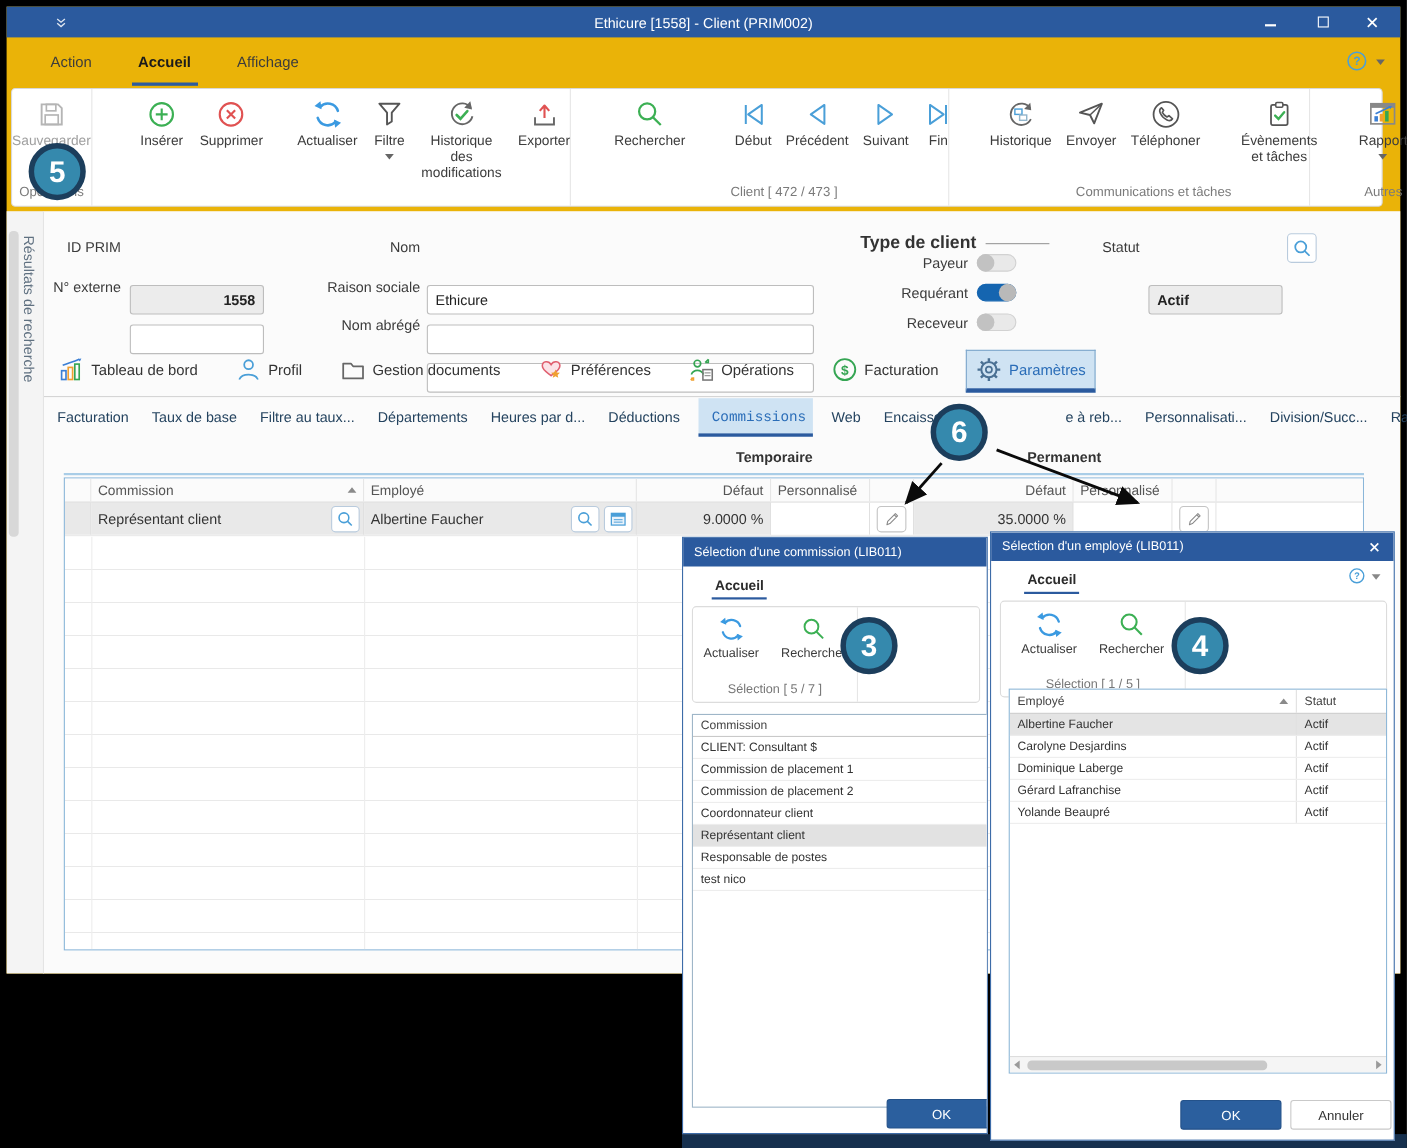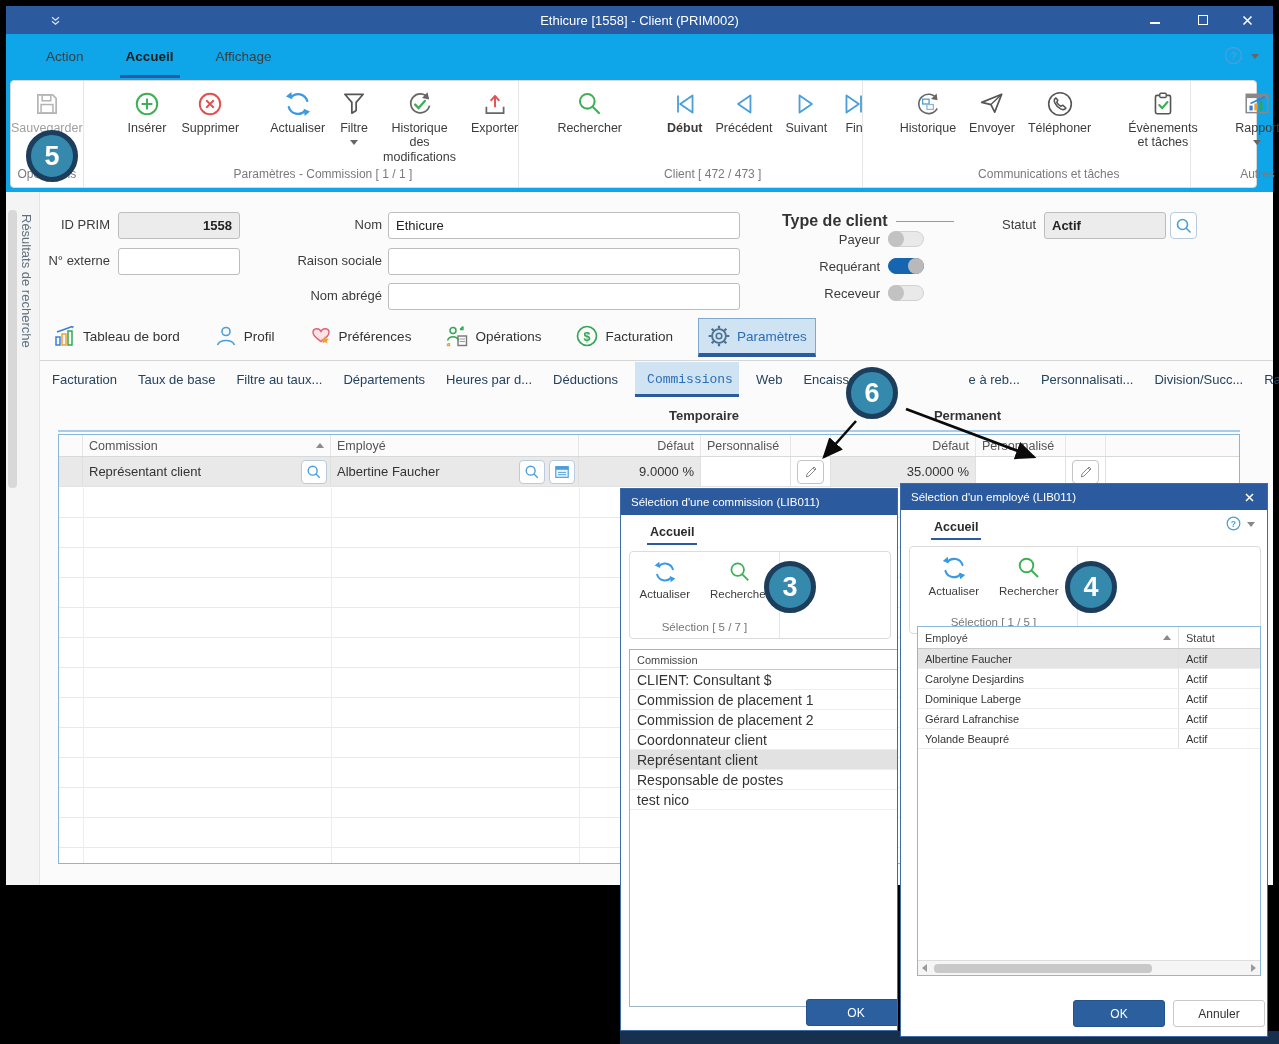--- a/index.html
+++ b/index.html
@@ -1,21 +1,21 @@
 <!DOCTYPE html>
 <html><head>
 <meta charset="utf-8">
 <style>
   * { margin:0; padding:0; box-sizing:border-box; }
   html,body { width:1279px; height:1044px; }
   body { background:#000; font-family:"Liberation Sans", sans-serif; position:relative; overflow:hidden; color:#333; }
   svg { display:block; }
 
   
-  .window { position:absolute; left:6px; top:6px; width:1267px; height:879px; background:#0ea5e9; z-index:1; }
+  .window { position:absolute; left:6px; top:6px; width:1267px; height:879px; background:#eab308; z-index:1; }
 
   .titlebar { position:absolute; left:0; top:0; right:0; height:28px; background:#2b5a9e; display:flex; align-items:center; }
   .titlebar .qa { margin-left:44px; opacity:.85; }
   .titlebar .title { position:absolute; left:0; right:0; text-align:center; color:#fff; font-size:13px; }
   .wctrl { position:absolute; top:0; height:28px; width:44px; display:flex; align-items:center; justify-content:center; cursor:pointer; }
   .wctrl.min { right:96px; } .wctrl.max { right:48px; } .wctrl.cls { right:4px; }
   .minbar { width:10px; height:2px; background:#fff; margin-top:6px; }
   .maxbox { width:10px; height:10px; border:1.6px solid #fff; }
 
   
@@ -36,21 +36,21 @@
   .chev { width:0; height:0; border-left:4px solid transparent; border-right:4px solid transparent; border-top:5px solid #666; margin-top:2px; }
 
   
   .sidebar { position:absolute; left:0; top:186px; bottom:0; width:34px; background:#f4f4f4; border-right:1px solid #e4e4e4; }
   .sidebar .bar { position:absolute; left:2px; top:18px; width:9px; height:278px; background:#d8d8d8; border-radius:4px; }
   .sidebar .vtext { position:absolute; left:13px; top:22px; writing-mode:vertical-rl; font-size:13px; color:#5f7080; cursor:pointer; }
   .mainbg { position:absolute; left:34px; top:186px; right:0; bottom:0; background:#fbfbfb; }
 
   
   .lbl { position:absolute; font-size:13px; color:#3b3b3b; text-align:right; }
-  .inp { position:absolute; height:27px; border:1px solid #bdbdbd; border-radius:3px; background:#fff; font-family:"Liberation Sans",sans-serif; font-size:13px; color:#222; padding:0 7px; }
+  .inp { position:absolute; height:27px; border:1px solid #bdbdbd; border-radius:3px; background:#fff; font-family:"Liberation Sans",sans-serif; font-size:13px; color:#222; padding:0 7px;margin-top:47px; }
   .inp.ro { background:#ececec; }
   .inp.num { text-align:right; font-weight:bold; }
   .grouphdr { position:absolute; display:flex; align-items:center; gap:8px; font-size:16px; font-weight:bold; color:#333; }
   .grouphdr .rule { height:1px; background:#9a9a9a; flex:0 0 58px; }
   .tgl { position:absolute; width:36px; height:16px; border-radius:9px; background:#e9e9e9; border:1px solid #d2d2d2; cursor:pointer; }
   .tgl .knob { position:absolute; top:-1px; left:-1px; width:16px; height:16px; border-radius:50%; background:#c2c2c2; }
   .tgl.on { background:#1565b0; border-color:#1565b0; }
   .tgl.on .knob { left:auto; right:-1px; background:#b9b9b9; }
   .magbtn { position:absolute; width:27px; height:27px; background:#fff; border:1px solid #b9cbdd; border-radius:4px; display:flex; align-items:center; justify-content:center; cursor:pointer; }
 
@@ -95,21 +95,21 @@
   .dlg-close { position:absolute; right:4px; top:0; width:28px; height:26px; display:flex; align-items:center; justify-content:center; cursor:pointer; }
   .dlg-tab { position:absolute; font-size:12.5px; font-weight:bold; color:#2b2b2b; border-bottom:2.5px solid #2b5a9e; padding:6px 3px 4px; cursor:pointer; }
   .dlg-panel { position:absolute; background:#fff; border:1px solid #dcdcdc; border-radius:4px; }
   .dgroup { position:absolute; left:0; top:0; bottom:0; border-right:1px solid #e6e6e6; }
   .dbtns { display:flex; gap:20px; justify-content:center; padding-top:8px; }
   .dbtn { display:flex; flex-direction:column; align-items:center; gap:4px; cursor:pointer; }
   .dbtn .lab { font-size:11.5px; color:#3c3c3c; }
   .dglabel { position:absolute; bottom:5px; left:0; right:0; text-align:center; font-size:11.5px; color:#777; }
   .dlist { position:absolute; border:1px solid #9fb6c8; background:#fff; overflow:hidden; }
   .dlist .lh { height:20px; font-size:11px; color:#444; display:flex; align-items:center; padding:0 7px; border-bottom:1px solid #c9c9c9; }
-  .dlist .li { height:20px; font-size:14px; color:#333; display:flex; align-items:center; padding:0 7px; border-bottom:1px solid #ededed; cursor:pointer; }
+  .dlist .li { height:20px; font-size:11px; color:#333; display:flex; align-items:center; padding:0 7px; border-bottom:1px solid #ededed; cursor:pointer; }
   .dlist .li.sel { background:#e2e2e2; }
   .etable { position:absolute; border:1px solid #8fb8d8; background:#fff; overflow:hidden; }
   .etable .erow { display:flex; height:20px; border-bottom:1px solid #ededed; font-size:11px; color:#333; cursor:pointer; }
   .etable .ehead { display:flex; height:22px; border-bottom:1px solid #c9c9c9; font-size:11px; color:#444; }
   .ecell-emp { flex:1; display:flex; align-items:center; padding:0 7px; }
   .ecell-st { width:82px; border-left:1px solid #e0e0e0; display:flex; align-items:center; padding:0 7px; }
   .erow.sel { background:#e4e4e4; }
   .hscroll { position:absolute; left:0; right:0; bottom:0; height:15px; background:#f5f5f5; border-top:1px solid #ddd; }
   .hscroll .thumb { position:absolute; left:16px; top:3px; width:218px; height:9px; background:#c9c9c9; border-radius:4px; cursor:pointer; }
   .sarrow { position:absolute; top:3px; width:0; height:0; border-top:4px solid transparent; border-bottom:4px solid transparent; cursor:pointer; }
@@ -214,33 +214,32 @@
           <span class="lab">Historique des modifications</span>
         </div>
         <div class="rbtn">
           <svg width="28" height="28" viewBox="0 0 26 26">
               <path d="M5 15.5 v6 h16 v-6" fill="none" stroke="#666" stroke-width="1.6"></path>
               <path d="M13 16 V6 M9 10 L13 5.5 L17 10" fill="none" stroke="#e05252" stroke-width="1.8" stroke-linejoin="round"></path>
             </svg>
           <span class="lab">Exporter</span>
         </div>
       </div>
-      <div class="glabel">Paramètres - Commission [ 1 / 1 ]</div>
     </div>
 
     <div class="rgroup" style="width:300px;">
       <div class="rbtns" style="gap:13px;">
         <div class="rbtn">
           <svg width="28" height="28" viewBox="0 0 26 26">
               <circle cx="10.5" cy="10.5" r="6.8" fill="none" stroke="#3cb054" stroke-width="1.9"></circle>
               <path d="M15.5 15.5 L22 22" stroke="#3cb054" stroke-width="1.9"></path>
             </svg>
           <span class="lab">Rechercher</span>
         </div>
-        <div class="rbtn" style="margin-left:32px;font-weight:bold;">
+        <div class="rbtn" style="margin-left:32px;">
           <svg width="28" height="28" viewBox="0 0 26 26">
               <path d="M6.5 5 V21" stroke="#4a9fd8" stroke-width="1.7"></path>
               <path d="M20 5 L8.5 13 L20 21 Z" fill="none" stroke="#4a9fd8" stroke-width="1.7" stroke-linejoin="round"></path>
             </svg>
           <span class="lab">Début</span>
         </div>
         <div class="rbtn">
           <svg width="28" height="28" viewBox="0 0 26 26">
               <path d="M19 5 L7.5 13 L19 21 Z" fill="none" stroke="#4a9fd8" stroke-width="1.7" stroke-linejoin="round"></path>
             </svg>
@@ -376,20 +375,26 @@
           <polygon points="21,2 17.8,2.4 19.6,4.6" fill="#3b7fd4"></polygon>
         </svg>
       <span>Tableau de bord</span>
     </div>
     <div class="sectab">
       <svg width="24" height="24" viewBox="0 0 24 24">
           <circle cx="12" cy="7.5" r="4" fill="none" stroke="#4a9fd8" stroke-width="1.6"></circle>
           <path d="M3.5 21 C6 15 18 15 20.5 21" fill="none" stroke="#4a9fd8" stroke-width="1.6"></path>
         </svg>
       <span>Profil</span>
+    </div>
+    <div class="sectab">
+      <svg width="24" height="24" viewBox="0 0 24 24">
+          <path d="M3 6.5 h7 l2 2.5 h9 v11 H3 z" fill="none" stroke="#666" stroke-width="1.6" stroke-linejoin="round"></path>
+        </svg>
+      <span>Gestion documents</span>
     </div>
     <div class="sectab">
       <svg width="24" height="24" viewBox="0 0 24 24">
           <path d="M12 7.5 C10 3.5 4 4 4 8.5 c0 4 5 6.5 8 9 c3 -2.5 8 -5 8 -9 c0 -4.5 -6 -5 -8 -1z" fill="#fbe3e8" stroke="#e06070" stroke-width="1.4"></path>
           <polygon points="16,12 17.2,14.6 20,14.9 17.9,16.8 18.5,19.5 16,18.1 13.5,19.5 14.1,16.8 12,14.9 14.8,14.6" fill="#f0a030"></polygon>
         </svg>
       <span>Préférences</span>
     </div>
     <div class="sectab">
       <svg width="24" height="24" viewBox="0 0 24 24">

